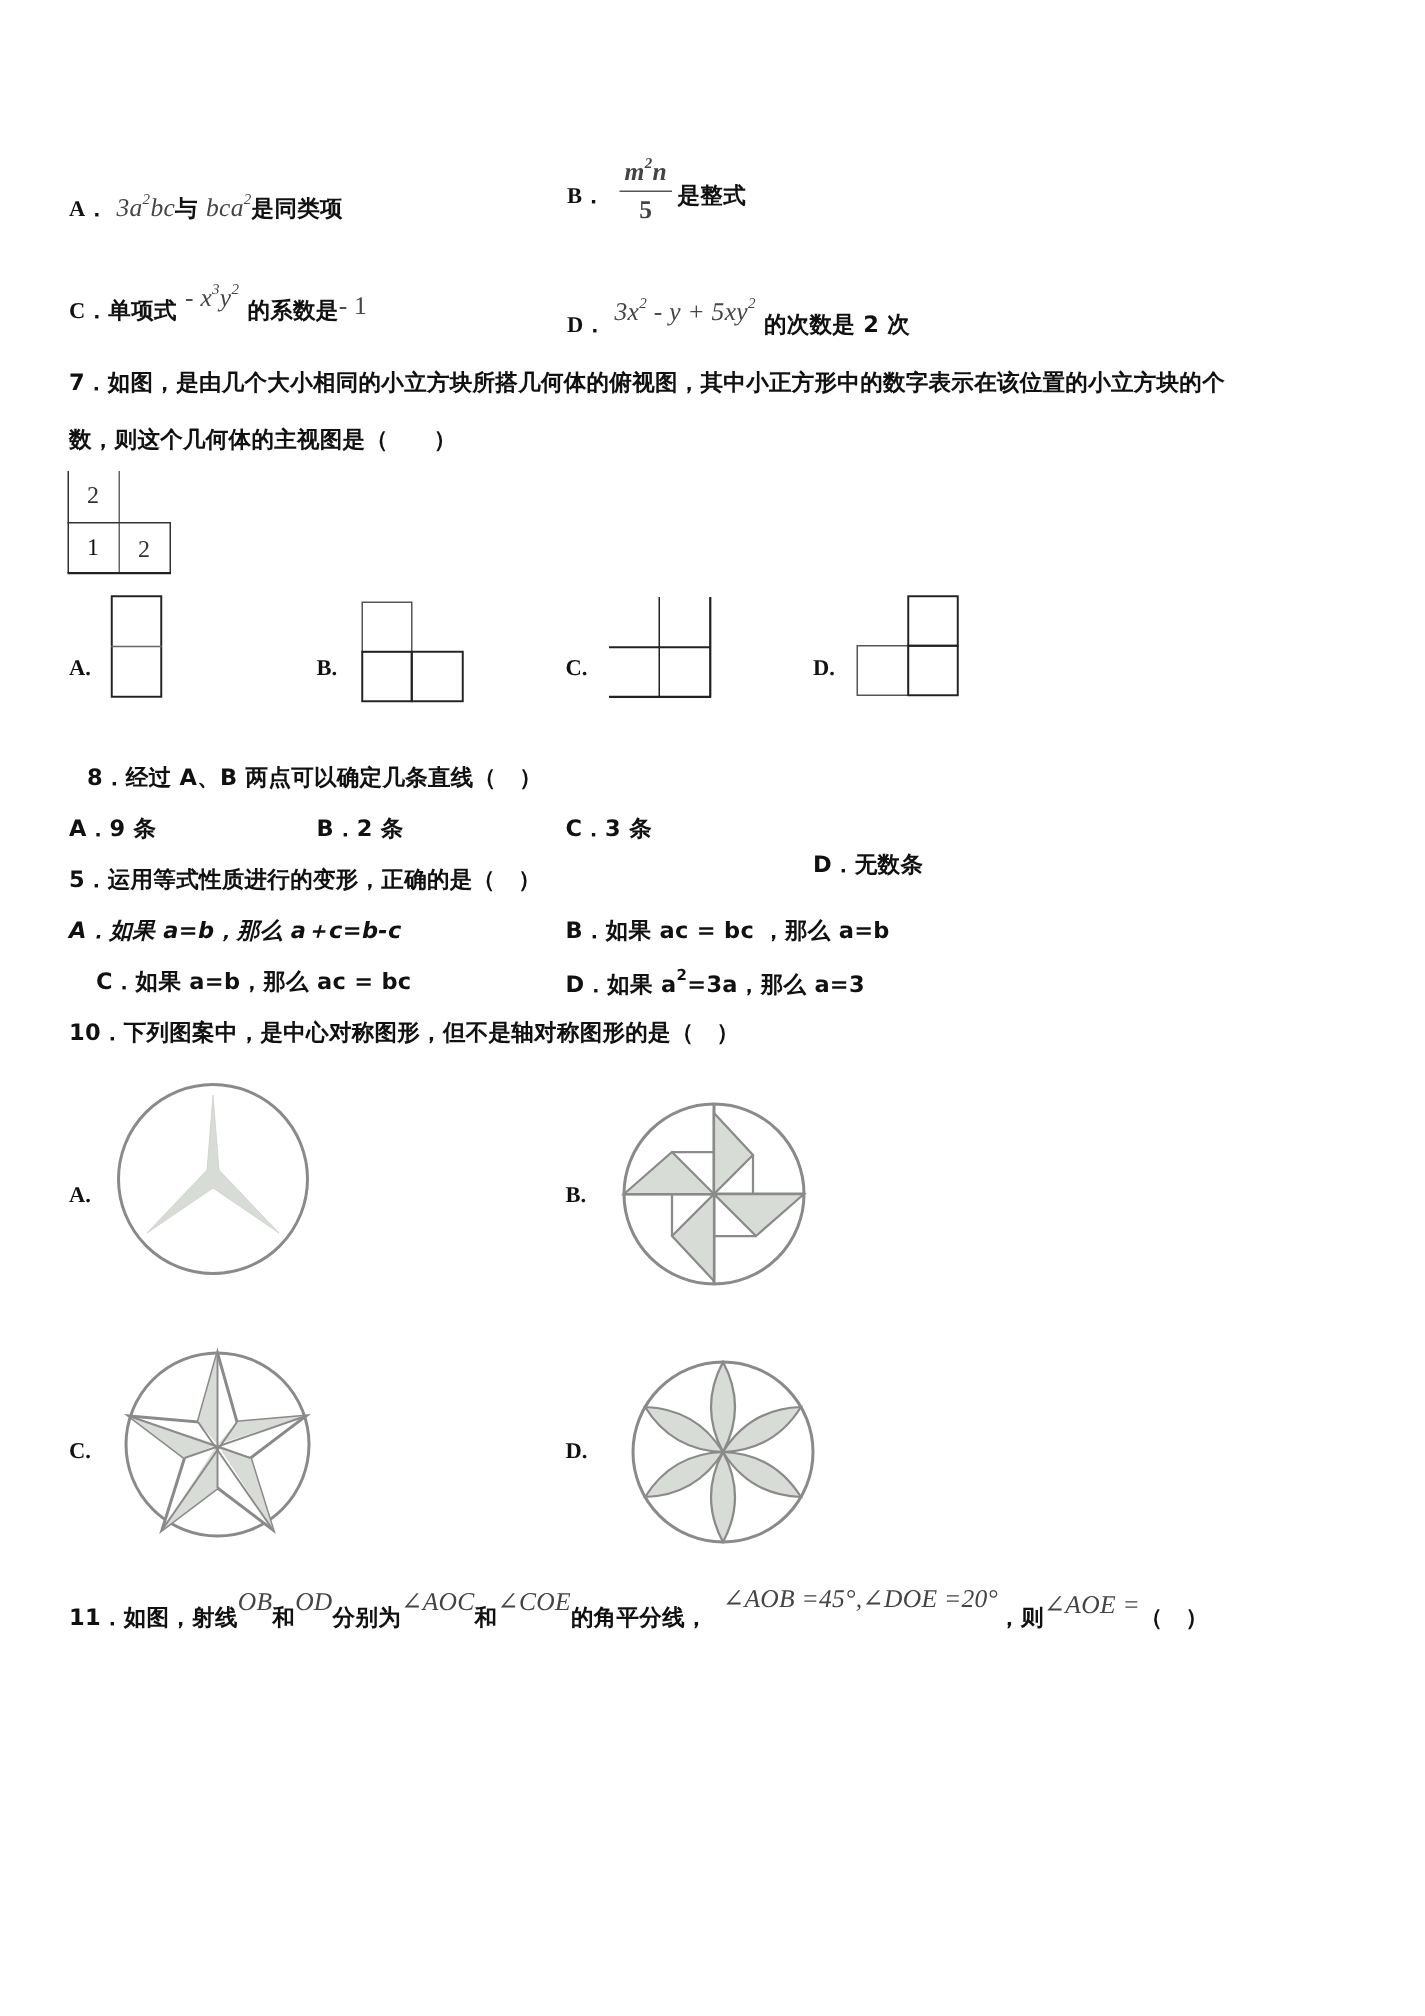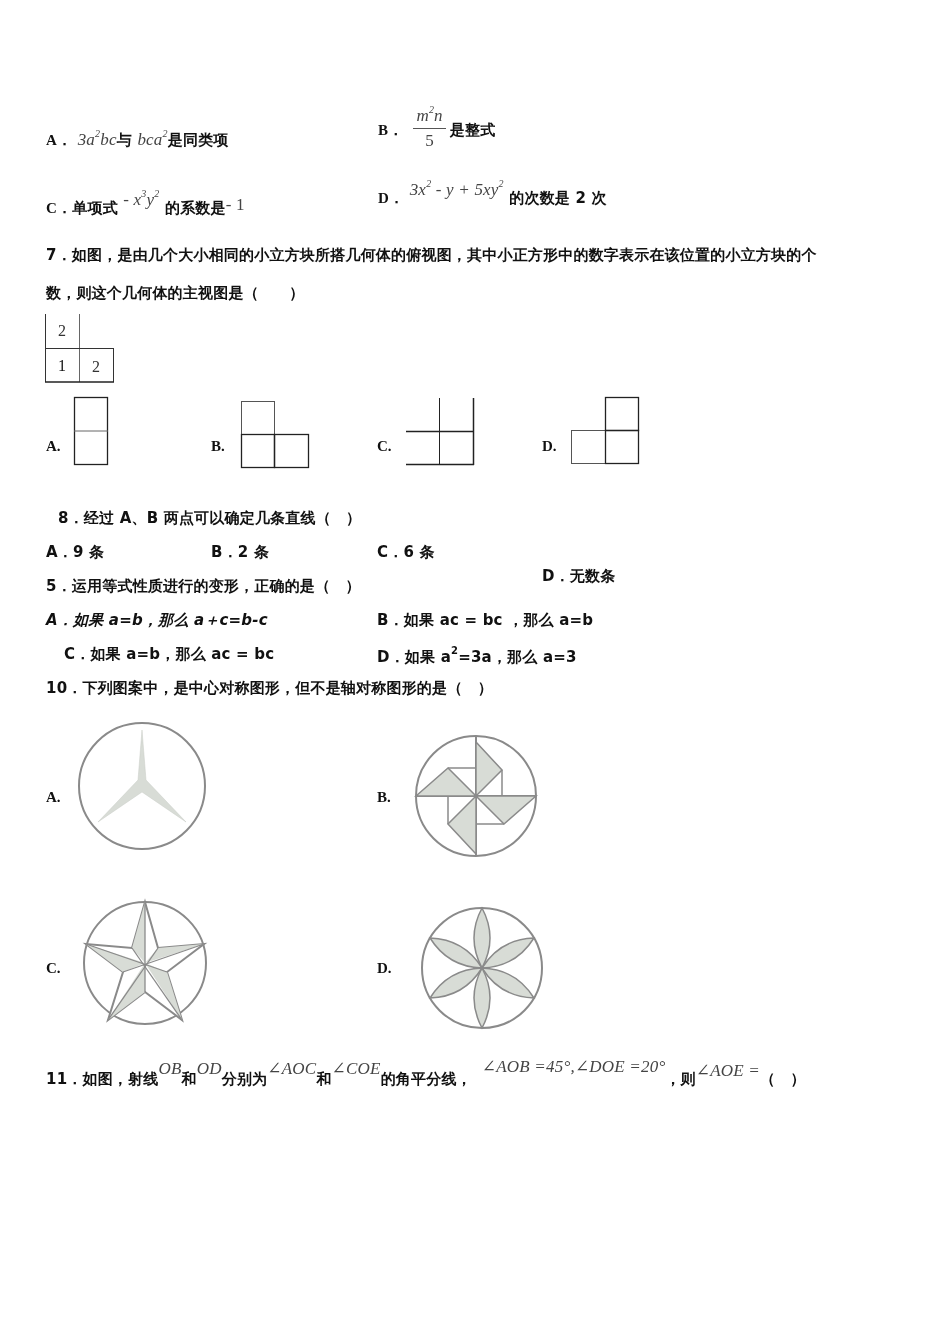--- a/index.html
+++ b/index.html
@@ -4,21 +4,21 @@
 <style>
   html, body { margin:0; padding:0; background:#ffffff; }
   body { width:950px; height:1344px; position:relative; overflow:hidden;
          font-family:"DejaVu Sans", "Liberation Sans", sans-serif; color:#111; }
   .abs { position:absolute; }
   .txt { font-size:15px; font-weight:bold; white-space:nowrap; letter-spacing:0.2px; }
   .opt { font-family:"Liberation Serif", "DejaVu Serif", serif; font-weight:bold; font-size:15px; }
   .math { font-family:"Liberation Serif", "DejaVu Serif", serif; font-style:italic; font-weight:normal; color:#444; font-size:17px; }
   .mathn { font-family:"Liberation Serif", "DejaVu Serif", serif; font-weight:normal; color:#444; font-size:17px; }
   sup { font-size:10px; vertical-align:8px; }
-  .frac { display:inline-flex; flex-direction:column; align-items:center; vertical-align:middle; }
+  .frac { display:inline-flex; flex-direction:column; align-items:center; vertical-align:middle;font-weight:bold; }
   .frac .num { border-bottom:1px solid #555; padding:0 3px 2px; }
   .frac .den { padding-top:2px; font-style:normal; }
   .grid-num { font-family:"Liberation Serif", serif; font-size:16px; color:#333; position:absolute; }
   svg { position:absolute; overflow:visible; }
 </style>
 </head>
 <body>
 
 <div class="abs txt" style="left:46px;top:128px;">
   <span class="opt">A．</span>
@@ -34,21 +34,21 @@
   </span>
   <span style="margin-top:6px;">是整式</span>
 </div>
 
 <div class="abs txt" style="left:46px;top:196px;">
   <span class="opt">C．</span><span>单项式</span>
   <span class="math" style="position:relative;top:-8px;"><span class="mathn">-</span> <span>x</span><sup>3</sup><span>y</span><sup>2</sup></span>
   <span>的系数是</span><span class="mathn" style="position:relative;top:-3px;">- 1</span>
 </div>
 
-<div class="abs txt" style="left:378px;top:186px;">
+<div class="abs txt" style="left:378px;top:205px;">
   <span class="opt">D．</span>
   <span class="math" style="position:relative;top:-8px;"><span>3x</span><sup>2</sup><span> -  y + 5xy</span><sup>2</sup></span>
   <span>的次数是 2 次</span>
 </div>
 
 <div class="abs txt" style="left:46px;top:246px;">7．如图，是由几个大小相同的小立方块所搭几何体的俯视图，其中小正方形中的数字表示在该位置的小立方块的个</div>
 <div class="abs txt" style="left:46px;top:284px;">数，则这个几何体的主视图是（　　）</div>
 
 <div class="abs" style="left:45px;top:314px;width:72px;height:70px;">
   <svg width="72" height="70">
@@ -87,21 +87,21 @@
 <div class="abs opt" style="left:542px;top:438px;">D.</div>
 <svg style="left:571px;top:397px;" width="72" height="70">
   <rect x="34.5" y="0.5" width="33" height="33" fill="none" stroke="#222" stroke-width="1.3"></rect>
   <rect x="0.5" y="33.5" width="34" height="33" fill="none" stroke="#555" stroke-width="1"></rect>
   <rect x="34.5" y="33.5" width="33" height="33" fill="none" stroke="#222" stroke-width="1.3"></rect>
 </svg>
 
 <div class="abs txt" style="left:46px;top:509px;margin-left:12px;">8．经过 A、B 两点可以确定几条直线（　）</div>
 <div class="abs txt" style="left:46px;top:543px;">A．9 条</div>
 <div class="abs txt" style="left:211px;top:543px;">B．2 条</div>
-<div class="abs txt" style="left:377px;top:543px;">C．6 条</div>
+<div class="abs txt" style="left:377px;top:543px;">C．3 条</div>
 <div class="abs txt" style="left:542px;top:543px;margin-top:24px;">D．无数条</div>
 
 <div class="abs txt" style="left:46px;top:577px;">5．运用等式性质进行的变形，正确的是（　）</div>
 <div class="abs txt" style="left:46px;top:611px;font-style:italic;">A．如果 a=b，那么 a＋c=b-c</div>
 <div class="abs txt" style="left:377px;top:611px;">B．如果 ac = bc ，那么 a=b</div>
 <div class="abs txt" style="left:64px;top:645px;text-align:right;">C．如果 a=b，那么 ac = bc</div>
 <div class="abs txt" style="left:377px;top:645px;"><span>D．如果 a</span><sup>2</sup><span>=3a，那么 a=3</span></div>
 
 <div class="abs txt" style="left:46px;top:679px;">10．下列图案中，是中心对称图形，但不是轴对称图形的是（　）</div>
 

